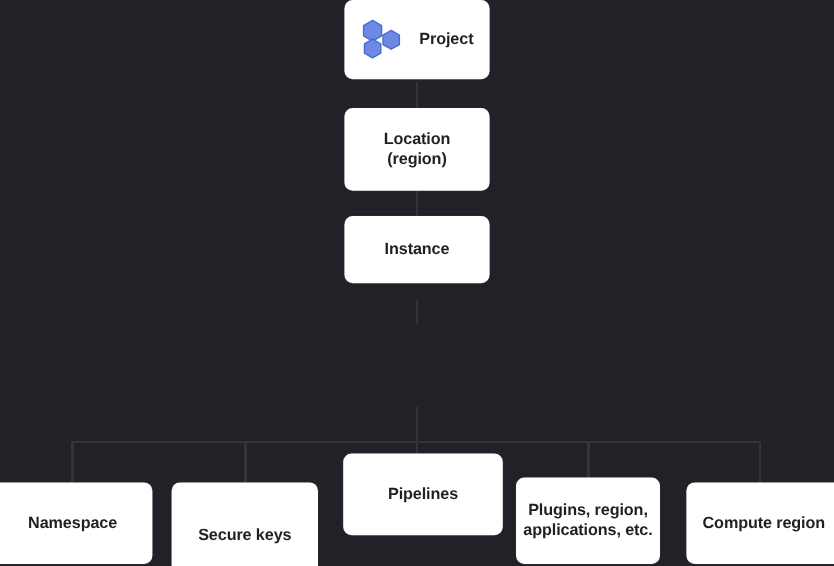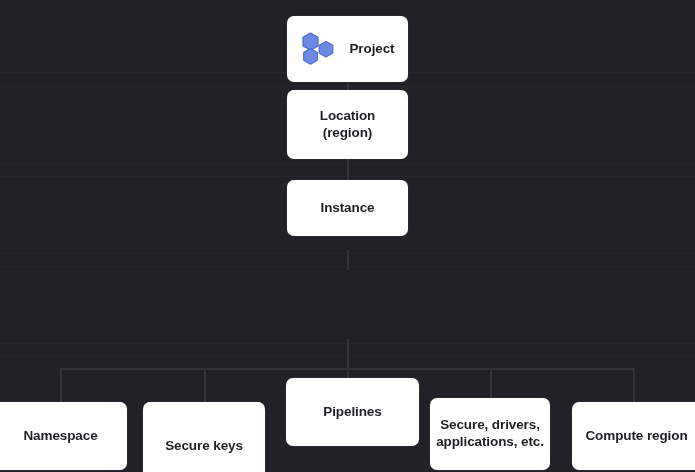--- a/index.html
+++ b/index.html
@@ -66,21 +66,21 @@
   }
 
   .hex-icon {
     flex: 0 0 auto;
     width: 36px;
     height: 34px;
     display: block;
   }
 
   
-  .n-project   { left: 287px; top: 16px;   width: 121px; height: 66px; }
+  .n-project   { left: 287px; top: 0;   width: 121px; height: 66px; }
   .n-location  { left: 287px; top: 90px;  width: 121px; height: 69px; }
   .n-instance  { left: 287px; top: 180px; width: 121px; height: 56px; }
   .n-namespace { left: 287px; top: 270px; width: 121px; height: 69px; }
 
   
   .n-connection  { left: -6px;  top: 402px; width: 133px; height: 68px; }
   .n-securekeys  { left: 143px; top: 402px; width: 122px; height: 88px; }
   .n-pipelines   { left: 286px; top: 378px; width: 133px; height: 68px; }
   .n-plugins     { left: 430px; top: 398px; width: 120px; height: 72px; }
   .n-compute     { left: 572px; top: 402px; width: 129px; height: 68px; }
@@ -154,21 +154,21 @@
 
   <div class="node n-securekeys">
     <span class="label">Secure keys</span>
   </div>
 
   <div class="node n-pipelines">
     <span class="label">Pipelines</span>
   </div>
 
   <div class="node n-plugins">
-    <span class="label">Secure, drivers,
+    <span class="label">Plugins, region,
 applications, etc.</span>
   </div>
 
   <div class="node n-compute">
     <span class="label">Compute region</span>
   </div>
 
 </div>
 
 </body></html>

